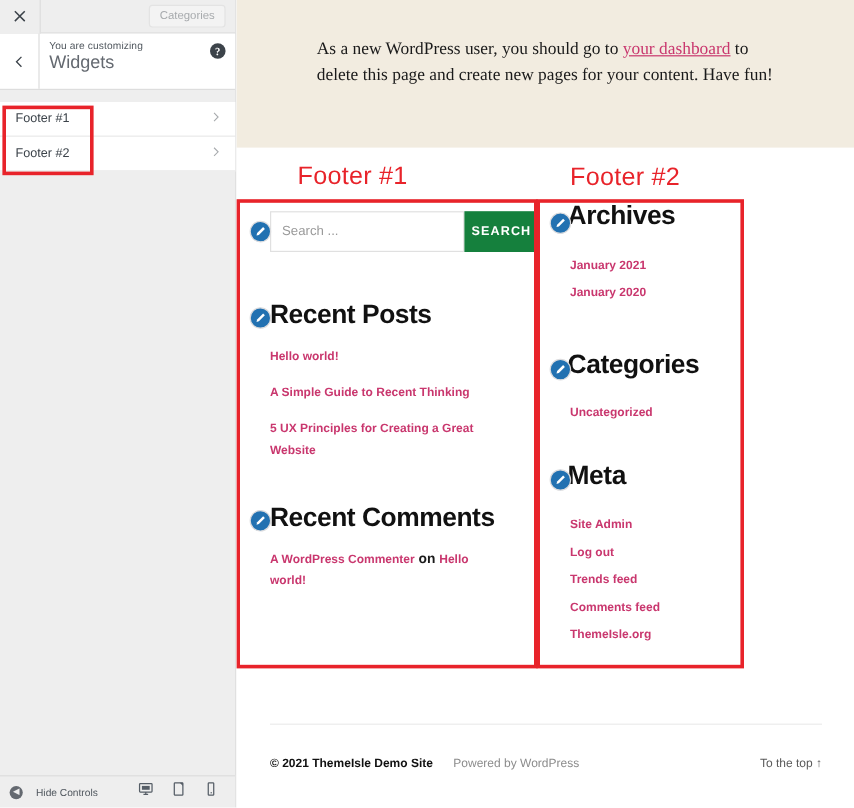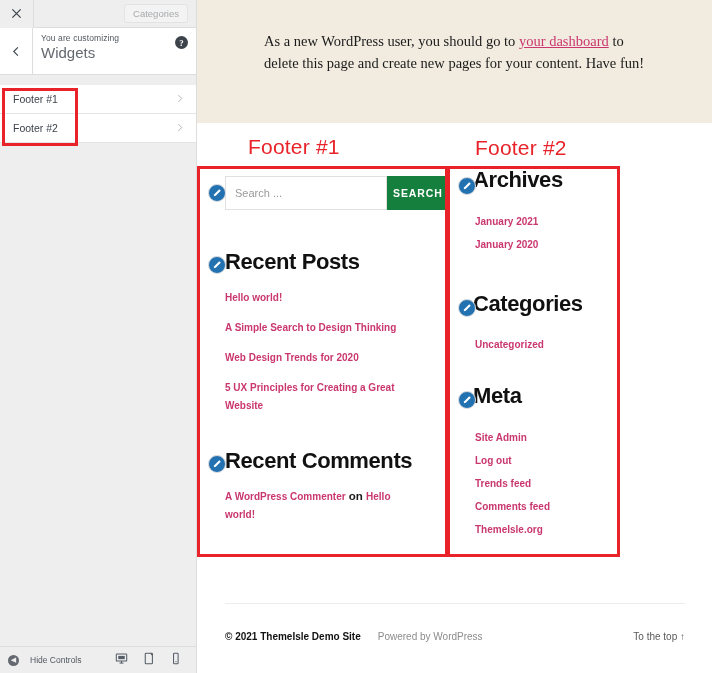--- a/index.html
+++ b/index.html
@@ -359,23 +359,21 @@
           <span class="pencil" style="top:6px;">
             <svg viewBox="0 0 20 20" aria-hidden="true">
               <path d="M14.5 2.5 L17.5 5.5 L7.5 15.5 L3.5 16.5 L4.5 12.5 Z" fill="#fff"></path>
             </svg>
           </span>
           <h3 class="w-title" style="margin-left:20px;">Recent Posts</h3>
           <ul class="w-list" style="margin:14px 0 0 20px;">
             <li style="margin-bottom:12px;">
               <a href="#">Hello world!</a></li>
             <li style="margin-bottom:12px;">
-              <a href="#">A Simple Search to Design Thinking</a></li>
-            <li style="margin-bottom:12px;">
-              <a href="#">Web Design Trends for 2020</a></li>
+              <a href="#">A Simple Guide to Recent Thinking</a></li>
             <li style="width:190px;">
               <a href="#">5 UX Principles for Creating a Great Website</a></li>
           </ul>
         </div>
 
         <div class="widget">
           <span class="pencil" style="top:6px;">
             <svg viewBox="0 0 20 20" aria-hidden="true">
               <path d="M14.5 2.5 L17.5 5.5 L7.5 15.5 L3.5 16.5 L4.5 12.5 Z" fill="#fff"></path>
             </svg>

